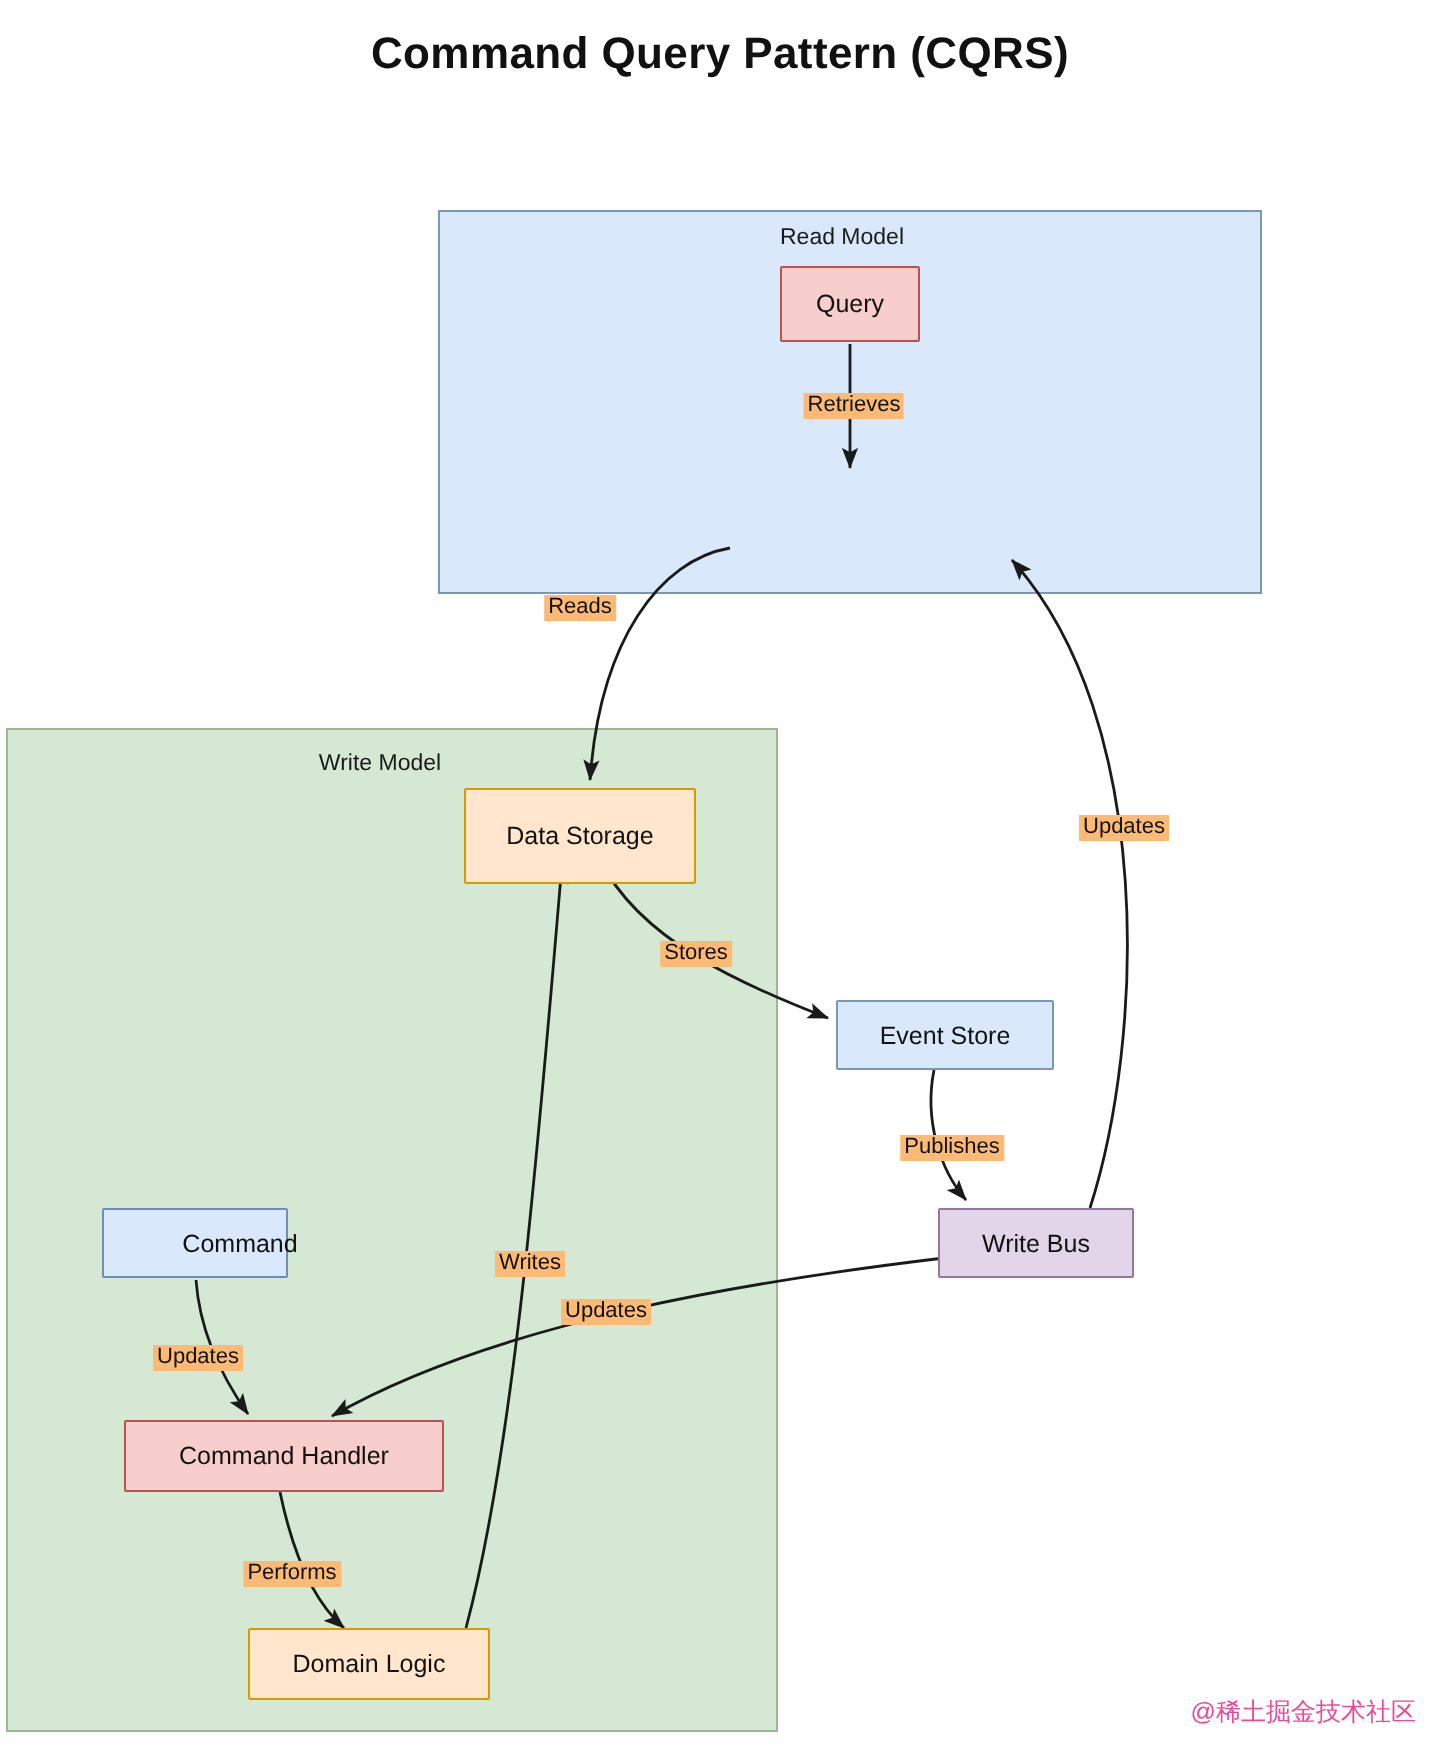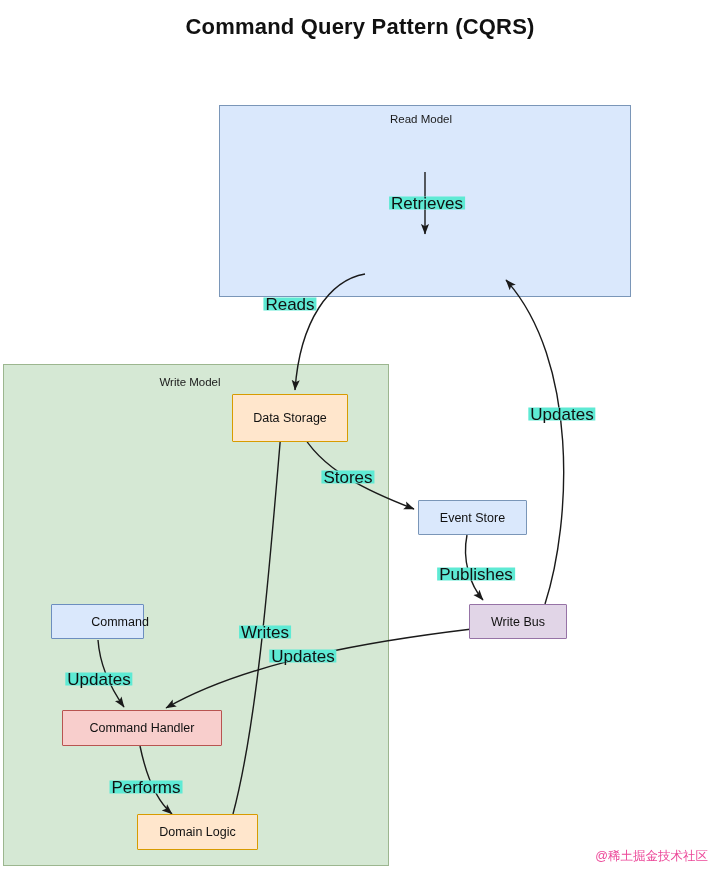--- a/index.html
+++ b/index.html
@@ -58,23 +58,23 @@
   #edge-layer {
     position: absolute;
     left: 0;
     top: 0;
     width: 720px;
     height: 879px;
     pointer-events: none;
   }
   .edge-label {
     position: absolute;
-    font-size: 17px;
+    font-size: 11px;
     color: #111111;
-    background: #5eead4;
+    background: #fdba74;
     padding: 0 2px;
     white-space: nowrap;
     transform: translate(-50%, -50%);
     line-height: 13px;
   }
   #watermark {
     position: absolute;
     right: 12px;
     bottom: 14px;
     font-size: 12.5px;
@@ -124,29 +124,30 @@
   <div class="edge-label" style="left:427px; top:203px;">Retrieves</div>
   <div class="edge-label" style="left:290px; top:304px;">Reads</div>
   <div class="edge-label" style="left:348px; top:477px;">Stores</div>
   <div class="edge-label" style="left:476px; top:574px;">Publishes</div>
   <div class="edge-label" style="left:562px; top:414px;">Updates</div>
   <div class="edge-label" style="left:303px; top:656px;">Updates</div>
   <div class="edge-label" style="left:99px; top:679px;">Updates</div>
   <div class="edge-label" style="left:146px; top:787px;">Performs</div>
   <div class="edge-label" style="left:265px; top:632px;">Writes</div>
 
+  <div class="node" style="left:390px; top:133px; width:70px; height:38px; background:#f8cecc; border-color:#b85450;">Query</div>
 
 
   <div class="node" style="left:232px; top:394px; width:116px; height:48px; background:#ffe6cc; border-color:#d79b00;">Data Storage</div>
 
   <div class="node" style="left:418px; top:500px; width:109px; height:35px; background:#dae8fc; border-color:#7a96b8;">Event Store</div>
 
   <div class="node" style="left:469px; top:604px; width:98px; height:35px; background:#e1d5e7; border-color:#9673a6;">Write Bus</div>
 
   <div class="node" style="left:51px; top:604px; width:93px; height:35px; background:#dae8fc; border-color:#6c8ebf;padding-left:45px;">Command</div>
 
   <div class="node" style="left:62px; top:710px; width:160px; height:36px; background:#f8cecc; border-color:#b85450;">Command Handler</div>
 
-  <div class="node" style="left:137px; top:814px; width:121px; height:36px; background:#ffe6cc; border-color:#d79b00;">Domain Logic</div>
+  <div class="node" style="left:124px; top:814px; width:121px; height:36px; background:#ffe6cc; border-color:#d79b00;">Domain Logic</div>
 
   <div id="watermark">@稀土掘金技术社区</div>
 
 </div>
 
 </body></html>

